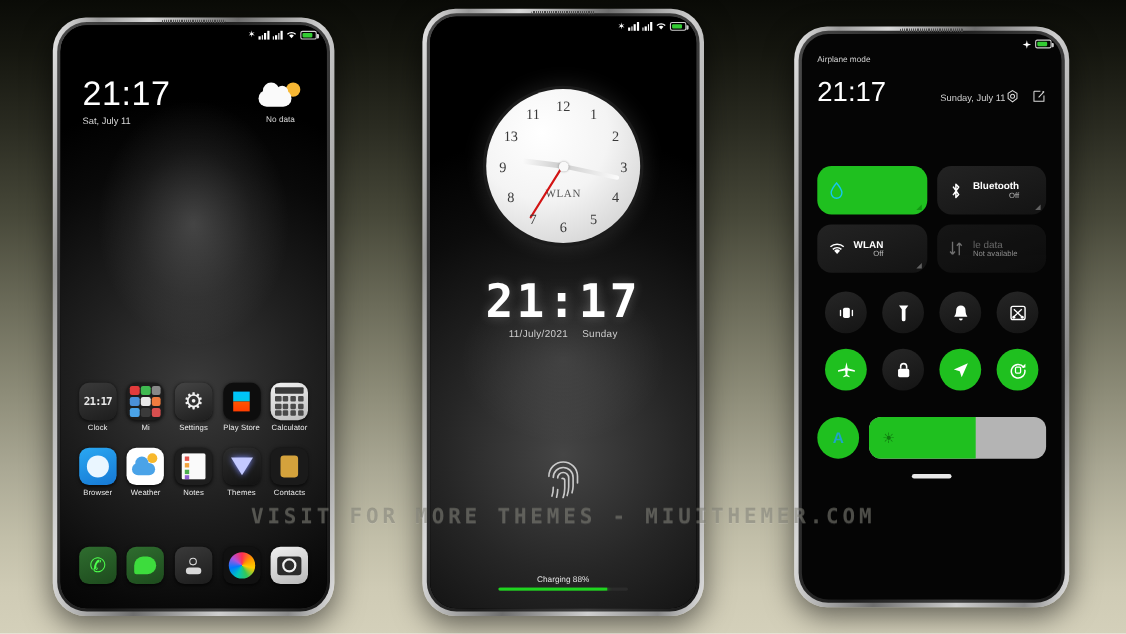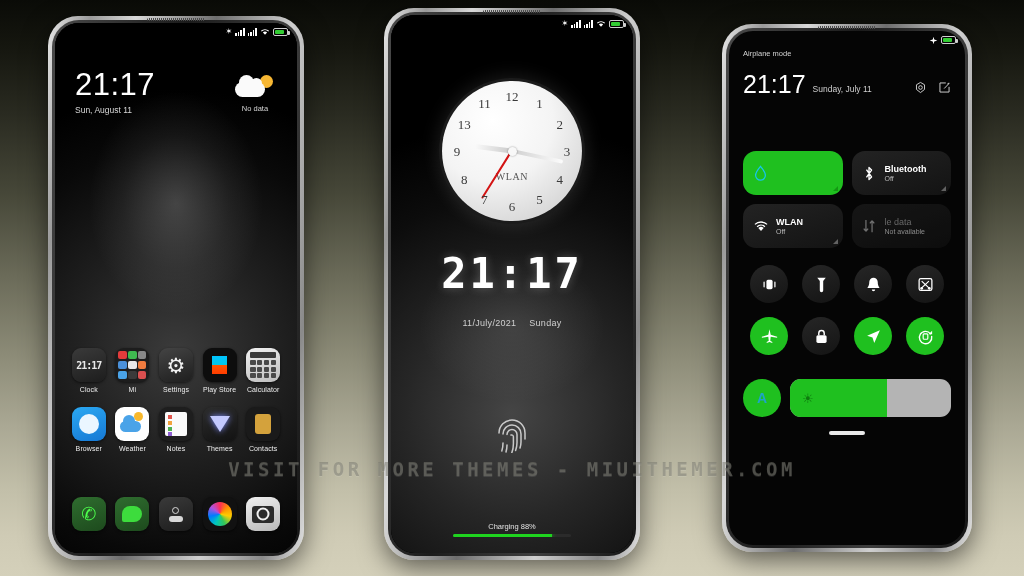--- a/index.html
+++ b/index.html
@@ -153,48 +153,48 @@
   .hand.min { width:4px; height:52px; margin-left:-2px; margin-top:-52px;
      background:linear-gradient(180deg,#fcfcfc,#cfcfcf); }
   .hand.sec { width:1.6px; height:56px; margin-left:-.8px; margin-top:-56px; background:#d31414; }
   .pivot { position:absolute; left:50%; top:50%; width:9px; height:9px; margin:-4.5px 0 0 -4.5px;
      border-radius:50%; background:#f8f8f8; box-shadow:0 0 2px rgba(0,0,0,.4); }
 
   .p2-digital { position:absolute; left:0; right:0; top:238px; text-align:center; }
   .p2-time { font-family:"DejaVu Sans Mono",monospace; font-size:42px; font-weight:bold;
      color:#fff; letter-spacing:3px; line-height:1;
      text-shadow:0 0 10px rgba(255,255,255,.25); }
-  .p2-date { font-size:9px; color:#cfcfcf; margin-top:23px; letter-spacing:.3px; }
+  .p2-date { font-size:9px; color:#cfcfcf; margin-top:3px; letter-spacing:.3px; }
   .p2-date span { margin-left:10px; }
 
   .fingerprint { position:absolute; left:50%; top:400px; transform:translateX(-50%);
      width:32px; height:38px; opacity:.72; }
   .p2-bottom { position:absolute; left:0; right:0; bottom:16px; text-align:center; }
   .chg-label { font-size:7.5px; color:#e2e2e2; margin-bottom:3px; }
   .chg-bar { width:118px; height:3px; margin:0 auto; background:#2b2b2b; border-radius:2px; overflow:hidden;}
   .chg-bar s { display:block; height:100%; background:#1fd41f; box-shadow:0 0 5px #1fd41f; }
   .slide-up { font-size:8.5px; color:#e8e8e8; margin-top:8px; }
 
   
   #phone3 { left:722px; top:24px; width:250px; height:528px; }
   .p3-screen { background:#050505; }
   .p3-top { position:absolute; left:0; right:0; top:18px; padding:0 14px; }
   .p3-airplane { font-size:7.5px; color:#d3d3d3; }
   .p3-headrow { display:flex; align-items:flex-end; margin-top:14px; }
   .p3-time { font-size:25px; font-weight:300; color:#fff; line-height:1; }
-  .p3-date { font-size:8.5px; color:#cfcfcf; margin:0 0 3px 7px; flex:1; }
+  .p3-date { font-size:8.5px; color:#cfcfcf; margin:0 0 3px 7px; flex:1;text-align:right; }
   .p3-acts { display:flex; gap:11px; margin-bottom:3px; }
   .p3-acts svg { width:13px; height:13px; }
 
   .tiles { position:absolute; left:14px; right:14px; top:120px;
      display:grid; grid-template-columns:1fr 1fr; gap:9px; }
   .tile-big { height:44px; border-radius:13px; padding:7px 9px;
      display:flex; align-items:center; gap:7px; position:relative; }
   .tile-big.on { background:#1fc01f; }
-  .tile-big.off { background:linear-gradient(160deg,#232323,#131313); }
+  .tile-big.off { background:linear-gradient(160deg,#232323,#131313);text-align:right; }
   .tile-big.dim { background:linear-gradient(160deg,#1d1d1d,#101010); opacity:.72; }
   .tile-big .tl { display:flex; flex-direction:column; justify-content:center; min-width:0; }
   .tile-big .t1 { font-size:9px; font-weight:bold; color:#fff; white-space:nowrap; }
   .tile-big .t2 { font-size:7px; color:#bdbdbd; margin-top:1px; white-space:nowrap; }
   .tile-big.on .t1, .tile-big.on .t2 { color:#17a117; }
   .tile-big.dim .t1 { color:#8d8d8d; font-weight:normal; }
   .tile-big .ic { flex:0 0 auto; display:flex; align-items:center; justify-content:center;
      width:17px; height:17px; color:#fff; }
   .tile-big.on .ic { color:#16c6f0; }
   .tile-big.dim .ic { color:#9a9a9a; }
@@ -255,21 +255,21 @@
         <path d="M8 10.5 L4.6 6.6a5 5 0 0 1 6.8 0Z" fill="#fff"></path>
         <path d="M1.4 3.9a10 10 0 0 1 13.2 0l-1.2 1.4a8 8 0 0 0-10.8 0Z" fill="#fff"></path>
       </svg>
       <span class="batt">
             <span></span>
           </span>
     </div>
 
     <div class="p1-clock">
       <div class="p1-time">21:17</div>
-      <div class="p1-date">Sun, August 11</div>
+      <div class="p1-date">Sat, July 11</div>
     </div>
 
     <div class="p1-weather">
       <div class="sun-cloud">
         <span class="sun"></span>
             <span class="cloud"></span>
       </div>
       <div class="p1-wlabel">No data</div>
     </div>
 

